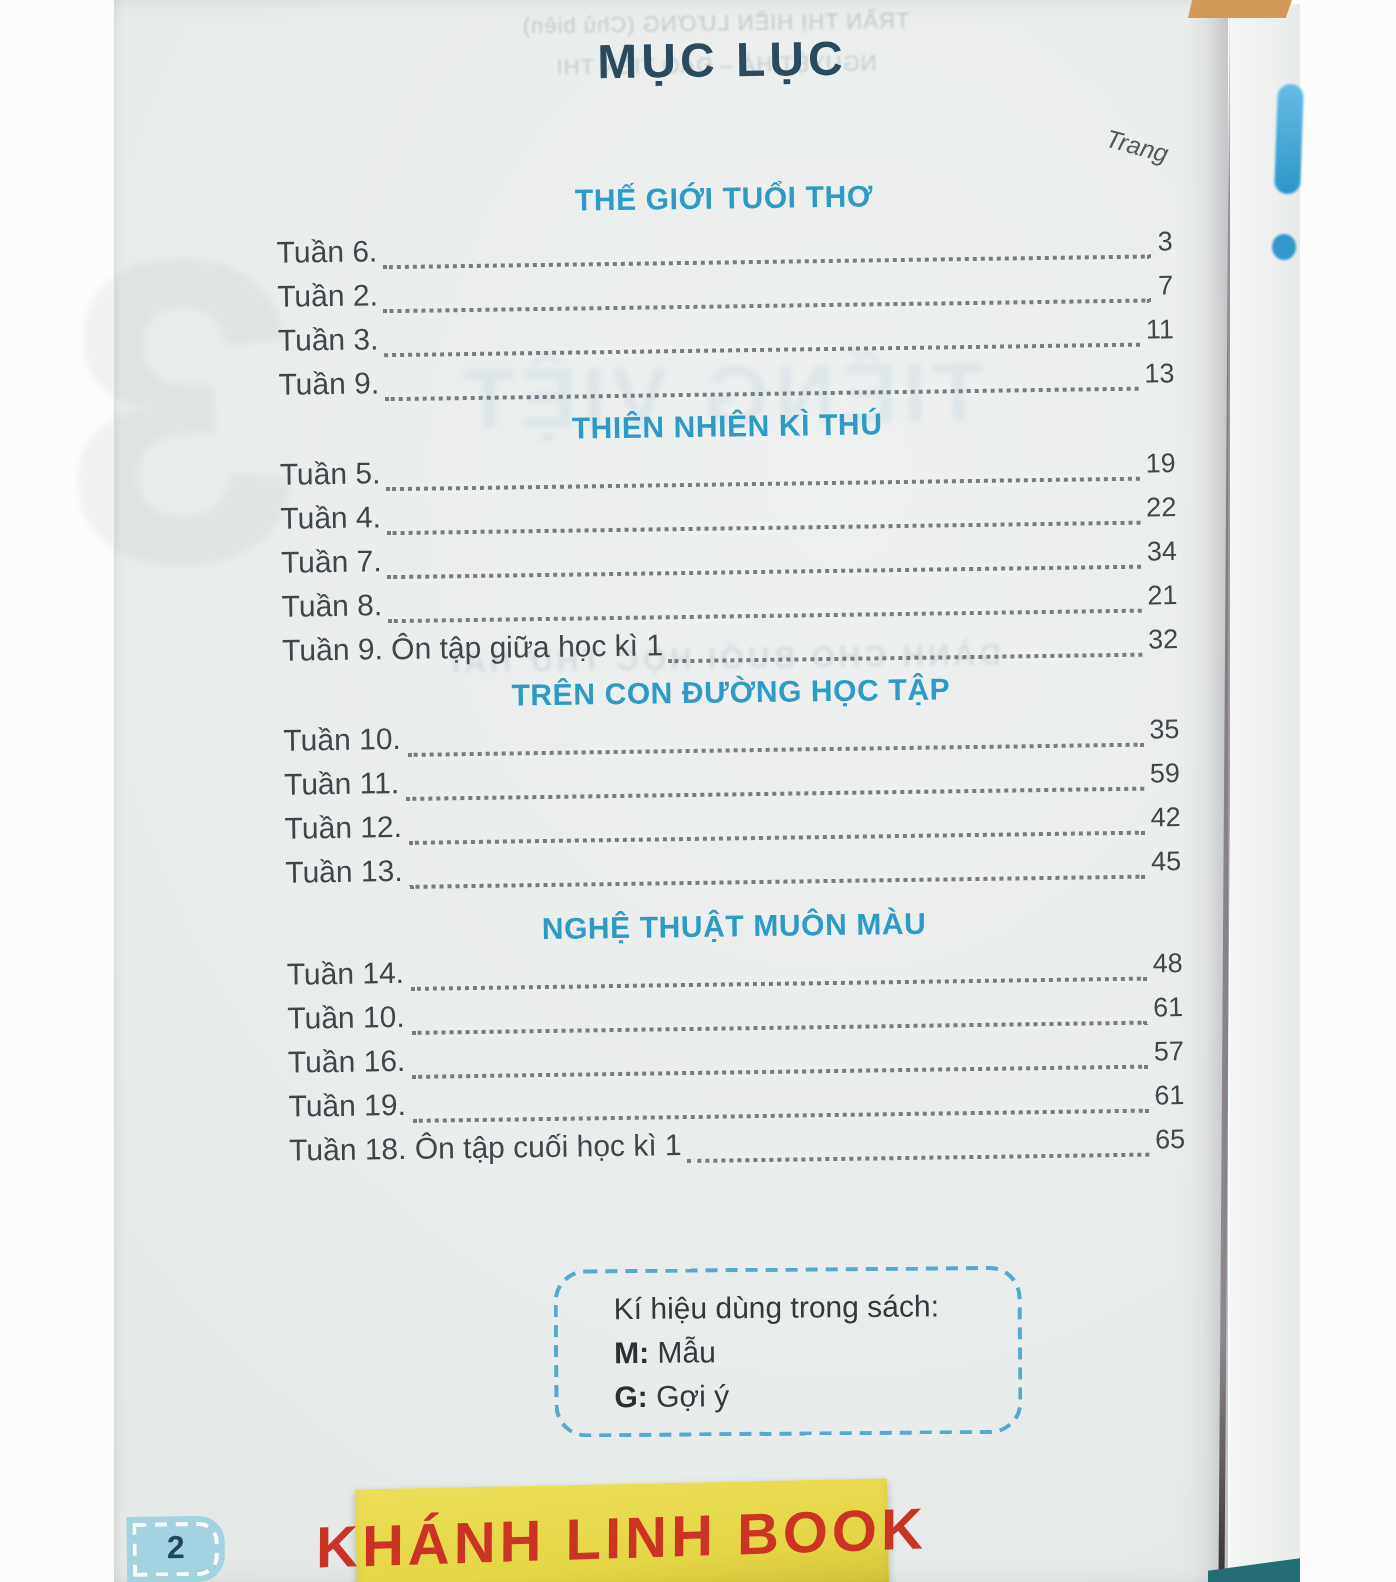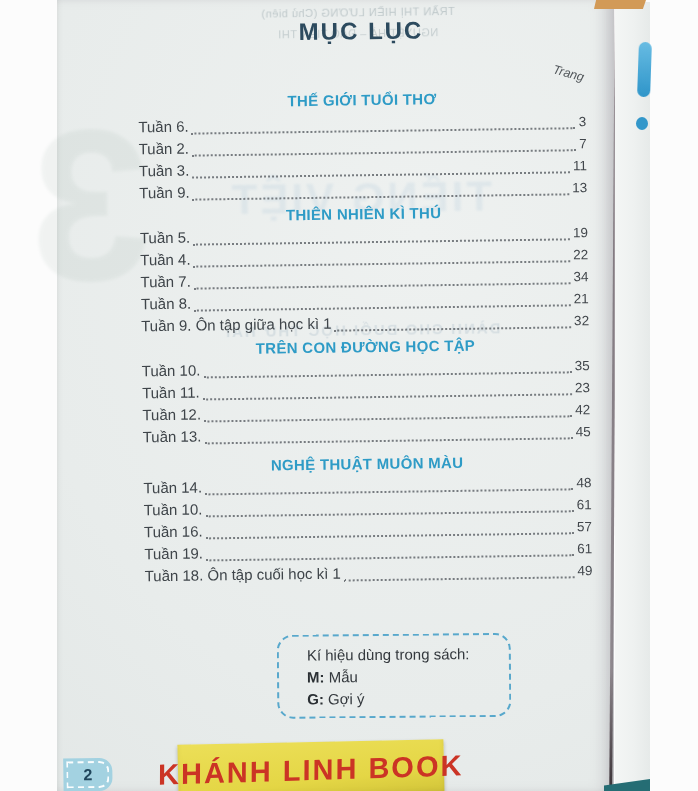--- a/index.html
+++ b/index.html
@@ -161,21 +161,21 @@
         <h2 class="sec-header h3s">TRÊN CON ĐƯỜNG HỌC TẬP</h2>
         <div class="rows">
           <div class="row">
               <span class="lbl">Tuần 10.</span>
               <span class="dots"></span>
               <span class="pg">35</span>
             </div>
           <div class="row">
               <span class="lbl">Tuần 11.</span>
               <span class="dots"></span>
-              <span class="pg">23</span>
+              <span class="pg">59</span>
             </div>
           <div class="row">
               <span class="lbl">Tuần 12.</span>
               <span class="dots"></span>
               <span class="pg">42</span>
             </div>
           <div class="row">
               <span class="lbl">Tuần 13.</span>
               <span class="dots"></span>
               <span class="pg">45</span>
@@ -200,21 +200,21 @@
               <span class="pg">57</span>
             </div>
           <div class="row">
               <span class="lbl">Tuần 19.</span>
               <span class="dots"></span>
               <span class="pg">61</span>
             </div>
           <div class="row">
               <span class="lbl">Tuần 18. Ôn tập cuối học kì 1</span>
               <span class="dots"></span>
-              <span class="pg">49</span>
+              <span class="pg">65</span>
             </div>
         </div>
 
       </div>
 
       <div class="legend">
         <div class="line">Kí hiệu dùng trong sách:</div>
         <div class="line"><span class="key">M:</span> <span>Mẫu</span></div>
         <div class="line"><span class="key">G:</span> <span>Gợi ý</span></div>
       </div>

